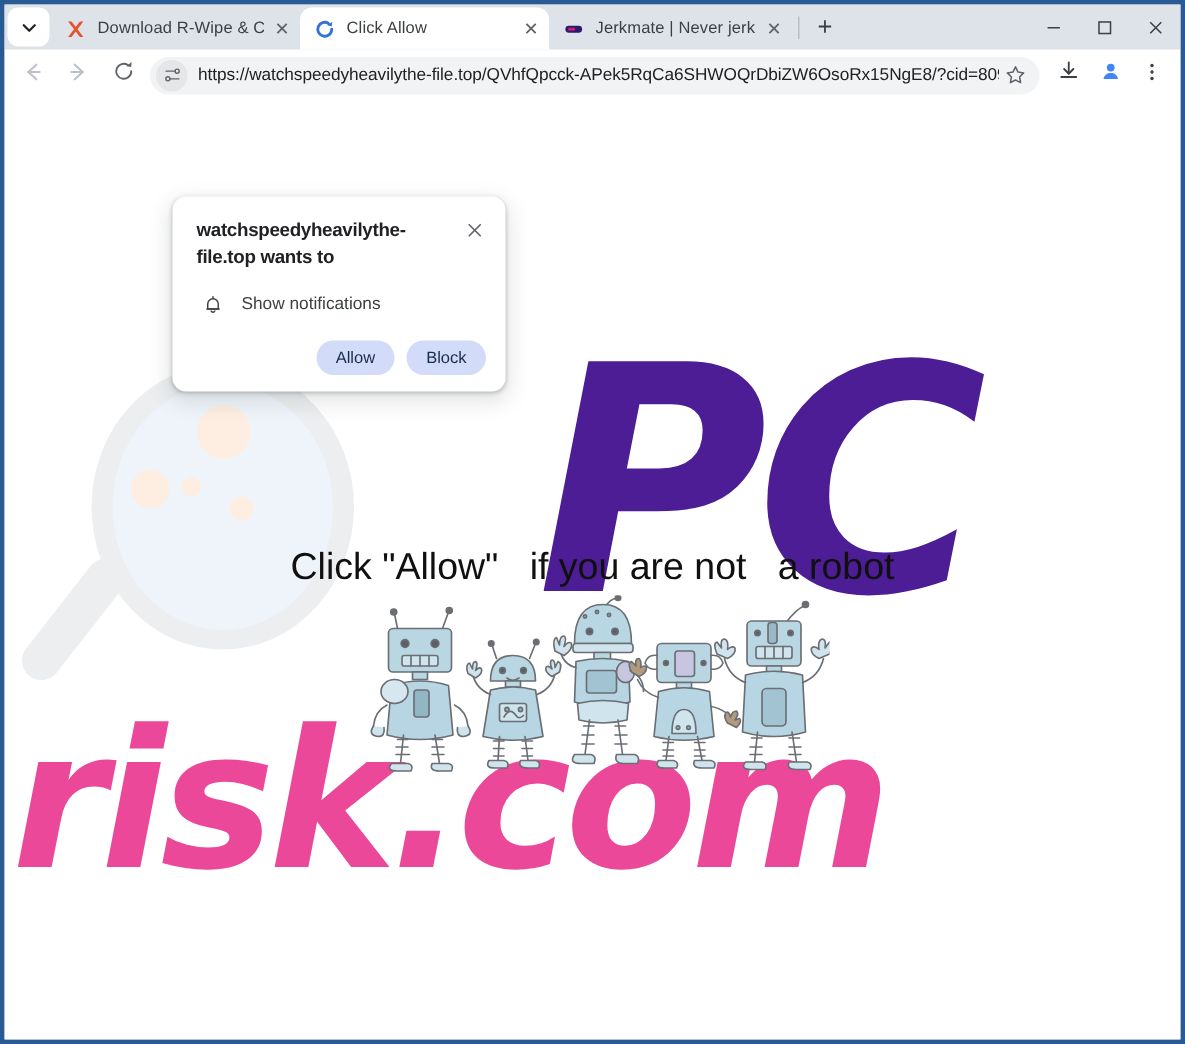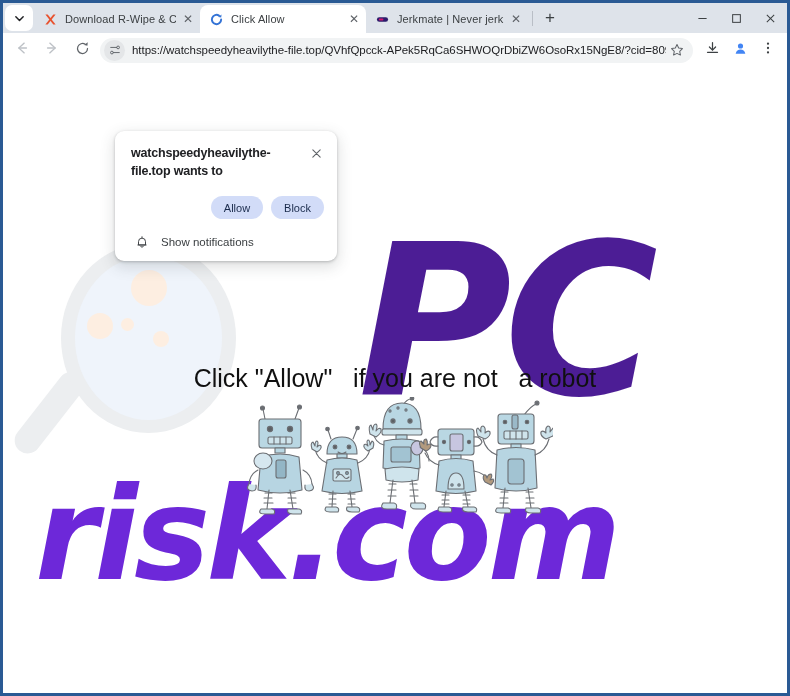--- a/index.html
+++ b/index.html
@@ -203,25 +203,25 @@
     color: #4c1d95;
     letter-spacing: -8px;
     line-height: 1;
     white-space: nowrap;
     user-select: none;
     font-family: "DejaVu Sans", sans-serif;
   }
   
   #wm-risk {
     position: absolute;
-    left: 32px; top: 404px;
+    left: 5px; top: 404px;
     font-size: 128px;
     font-style: italic;
     font-weight: 700;
-    color: #6d28d9;
+    color: #ec4899;
     letter-spacing: -4px;
     line-height: 1;
     white-space: nowrap;
     user-select: none;
     font-family: "DejaVu Sans", sans-serif;
   }
 
   #headline {
     position: absolute;
     left: 0; right: 0;
@@ -605,31 +605,31 @@
 
     <div id="perm">
       <div id="perm-head">
         <div id="perm-title">watchspeedyheavilythe-file.top wants to</div>
         <div id="perm-close">
           <svg width="11" height="11" viewBox="0 0 12 12">
               <path d="M2 2 L10 10 M10 2 L2 10" stroke="#5f6368" stroke-width="1.2" stroke-linecap="round"></path>
             </svg>
         </div>
       </div>
-      <div id="perm-actions">
-        <button class="perm-btn">Allow</button>
-        <button class="perm-btn">Block</button>
-      </div>
       <div id="perm-row">
         <span id="perm-bell">
           <svg width="14" height="14" viewBox="0 0 16 16">
             <path d="M8 2 V3.2" stroke="#3c4043" stroke-width="1.1" stroke-linecap="round"></path>
             <path d="M4 11.4 V7.6 a4 4 0 0 1 8 0 v3.8 Z" stroke="#3c4043" stroke-width="1.1" fill="none" stroke-linejoin="round"></path>
             <path d="M3.3 11.4 H12.7" stroke="#3c4043" stroke-width="1.1" stroke-linecap="round"></path>
             <path d="M6.6 13 a1.5 1.5 0 0 0 2.8 0" stroke="#3c4043" stroke-width="1.1" fill="none" stroke-linecap="round"></path>
           </svg>
         </span>
         <span id="perm-row-label">Show notifications</span>
       </div>
+      <div id="perm-actions">
+        <button class="perm-btn">Allow</button>
+        <button class="perm-btn">Block</button>
+      </div>
     </div>
 
   </div>
 </div>
 
 </body></html>

